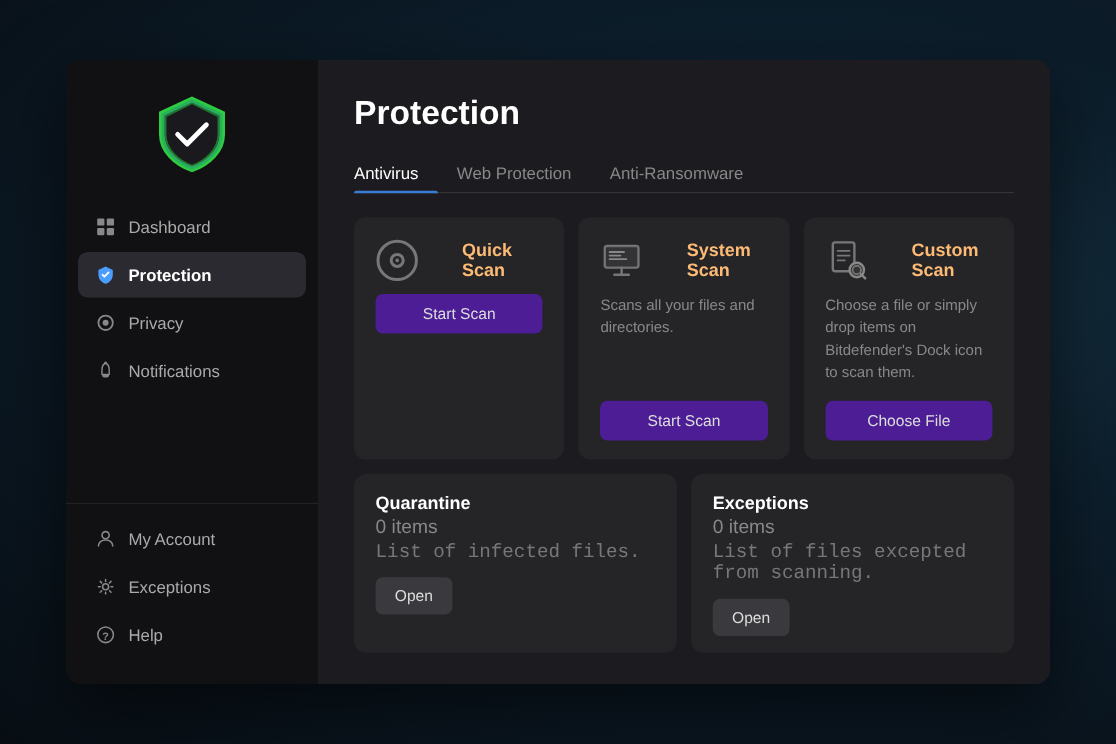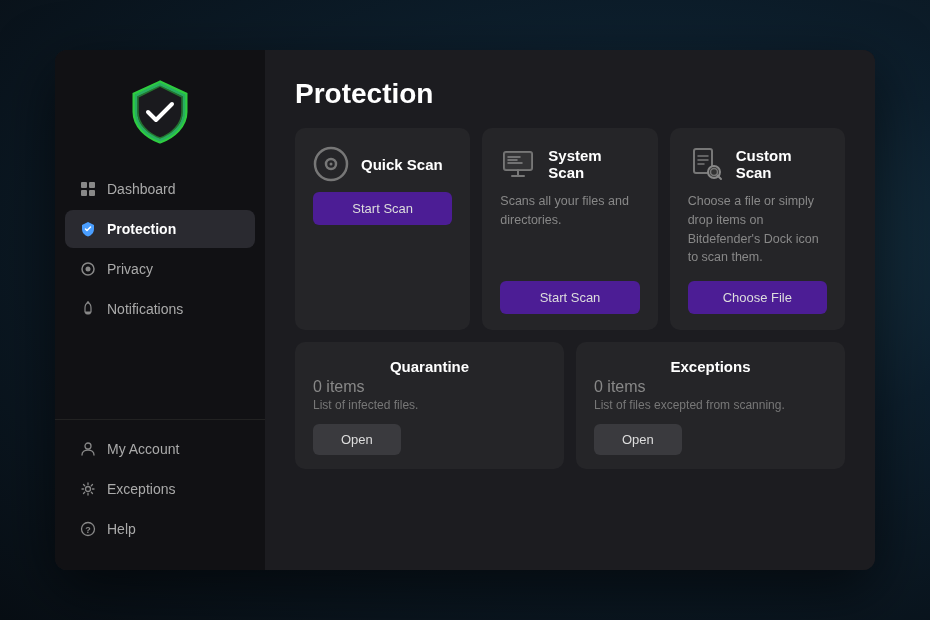--- a/index.html
+++ b/index.html
@@ -182,21 +182,22 @@
       height: 36px;
       display: flex;
       align-items: center;
       justify-content: center;
       flex-shrink: 0;
     }
 
     .card-title {
       font-size: 15px;
       font-weight: 600;
-      color: #ffffff;
+      color: #fdba74;
+      margin-left: 24px;
     }
 
     .card-description {
       font-size: 12.5px;
       color: #888;
       line-height: 1.5;
       flex: 1;
       margin-bottom: 14px;
     }
 
@@ -218,42 +219,42 @@
       background: #252528;
       border-radius: 10px;
       padding: 16px 18px 14px;
     }
 
     .card-bottom-title {
       font-size: 15px;
       font-weight: 700;
       color: #fff;
       margin-bottom: 3px;
-      text-align: center;
     }
 
     .card-bottom-count {
       font-size: 16px;
       color: #888;
       margin-bottom: 2px;
     }
 
     .card-bottom-desc {
-      font-size: 12px;
+      font-size: 16px;
       color: #777;
       margin-bottom: 12px;
+      font-family: Liberation Mono, monospace;
     }
 
     .card-btn-small {
       background: #3a3a3e;
       border: none;
       border-radius: 6px;
       color: #ddd;
       font-size: 13px;
-      padding: 8px 28px;
+      padding: 8px 16px;
       cursor: pointer;
       font-weight: 500;
     }
   </style>
 </head>
 <body>
 
 <div class="app-window">
 
   <div class="sidebar">
@@ -346,20 +347,25 @@
         </span>
         <span>Help</span>
       </div>
     </div>
   </div>
 
   <div class="main-content">
 
     <h1 class="page-title">Protection</h1>
 
+    <div class="tabs">
+      <div class="tab active">Antivirus</div>
+      <div class="tab">Web Protection</div>
+      <div class="tab">Anti-Ransomware</div>
+    </div>
 
     <div class="cards-grid-top">
 
       <div class="card">
         <div class="card-header">
           <div class="card-icon">
             <svg width="36" height="36" viewBox="0 0 36 36">
               <circle cx="18" cy="18" r="16" stroke="#777" stroke-width="2.5" fill="none"></circle>
               <circle cx="18" cy="18" r="5" stroke="#777" stroke-width="2.5" fill="none"></circle>
               <circle cx="18" cy="18" r="1.5" fill="#777"></circle>

